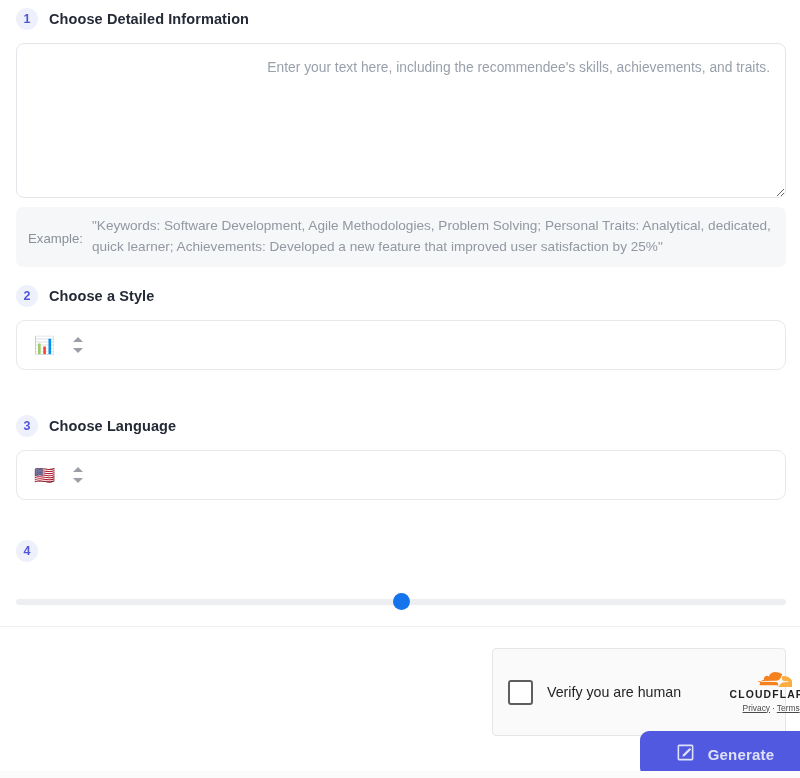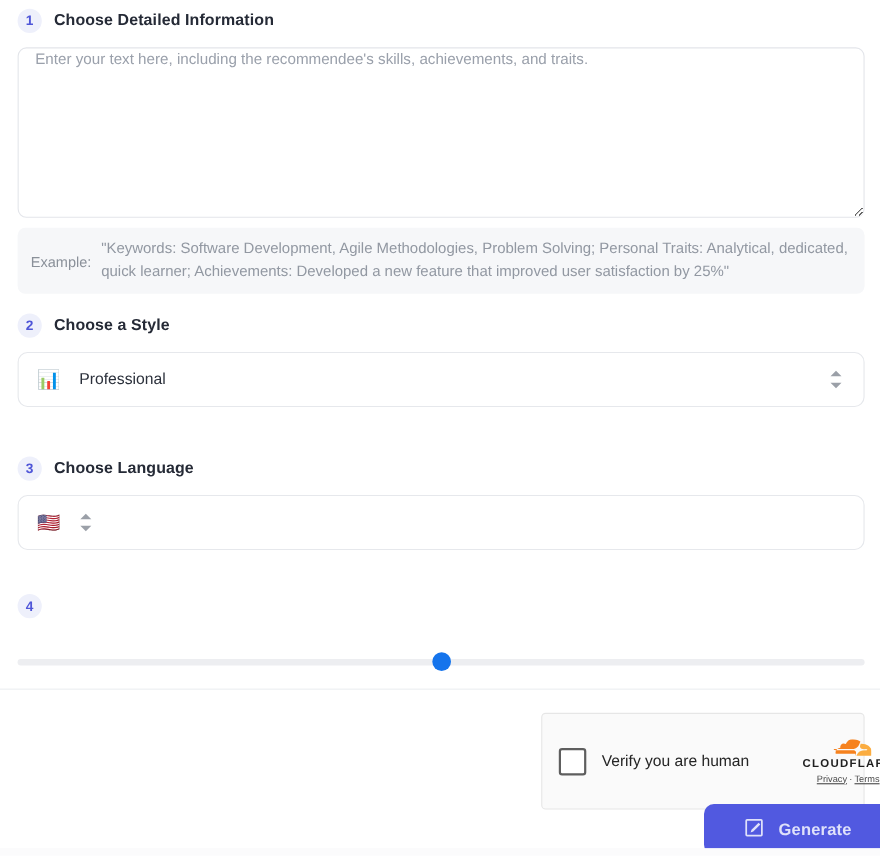--- a/index.html
+++ b/index.html
@@ -61,29 +61,30 @@
   }
   .ta-wrap {
     position: relative;
     margin-top: 13px;
   }
   textarea.main-input {
     width: 770px;
     height: 155px;
     border: 1px solid #e3e5ea;
     border-radius: 8px;
-    padding: 0 15px;
+    padding: 14px 15px;
     font-family: "Liberation Sans", sans-serif;
     font-size: 13.8px;
     line-height: 1.45;
     color: #2a2f3a;
     background: #fff;
     resize: vertical;
     outline: none;
     display: block;
+    text-align: right;
   }
   textarea.main-input::placeholder {
     color: #9aa0ab;
   }
 
   .example-box {
     margin-top: 9px;
     width: 770px;
     background: #f6f7f9;
     border-radius: 7px;
@@ -317,21 +318,20 @@
     </div>
   </div>
 
   <div class="sec2">
     <div class="step-head">
       <div class="step-badge">2</div>
       <div class="step-title">Choose a Style</div>
     </div>
     <div class="sel-shell">
       <span class="sel-emoji">📊</span>
-      <span class="sel-value">Professional</span>
       <span class="sel-caret"></span>
     </div>
   </div>
 
   <div class="sec3">
     <div class="step-head">
       <div class="step-badge">3</div>
       <div class="step-title">Choose Language</div>
     </div>
     <div class="sel-shell">

